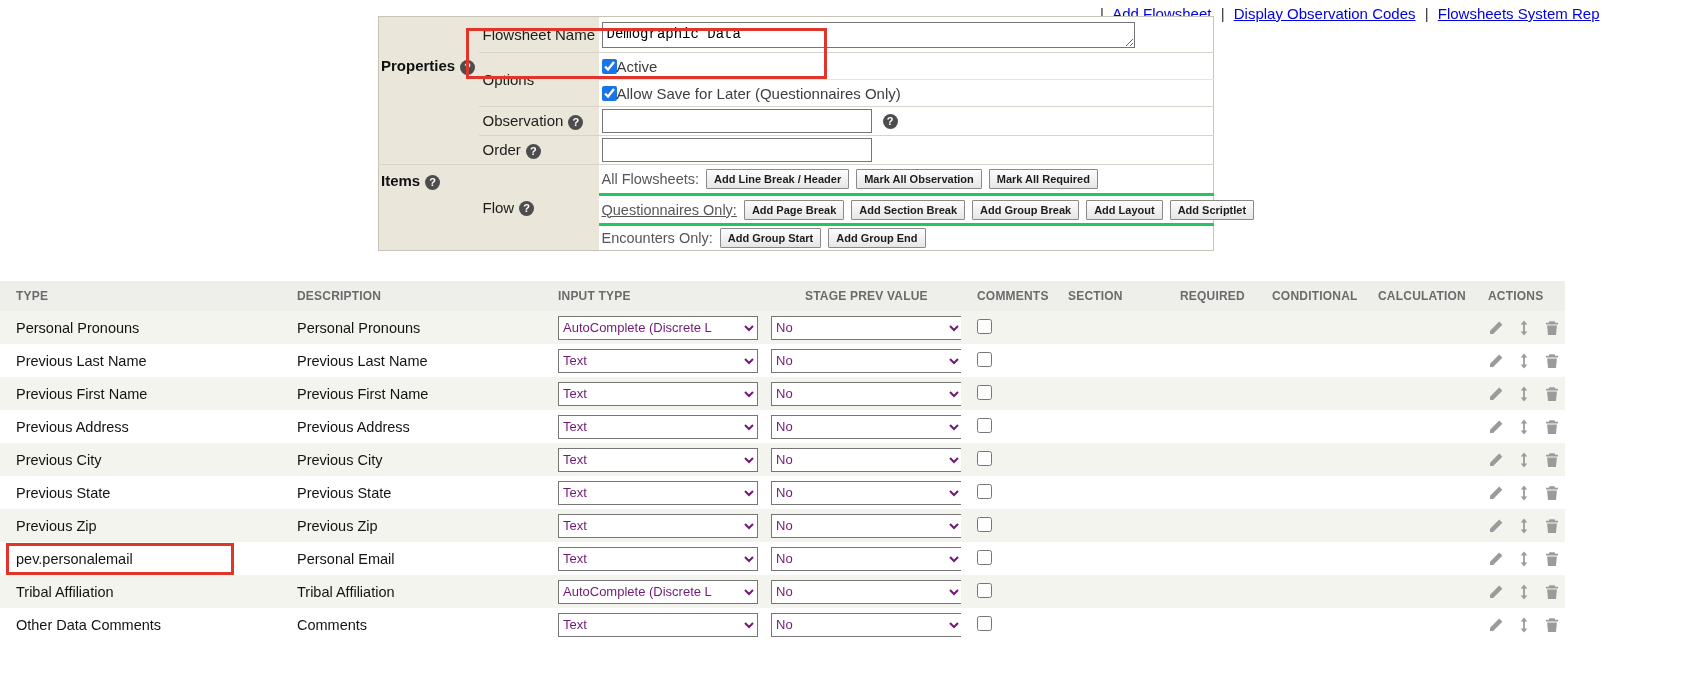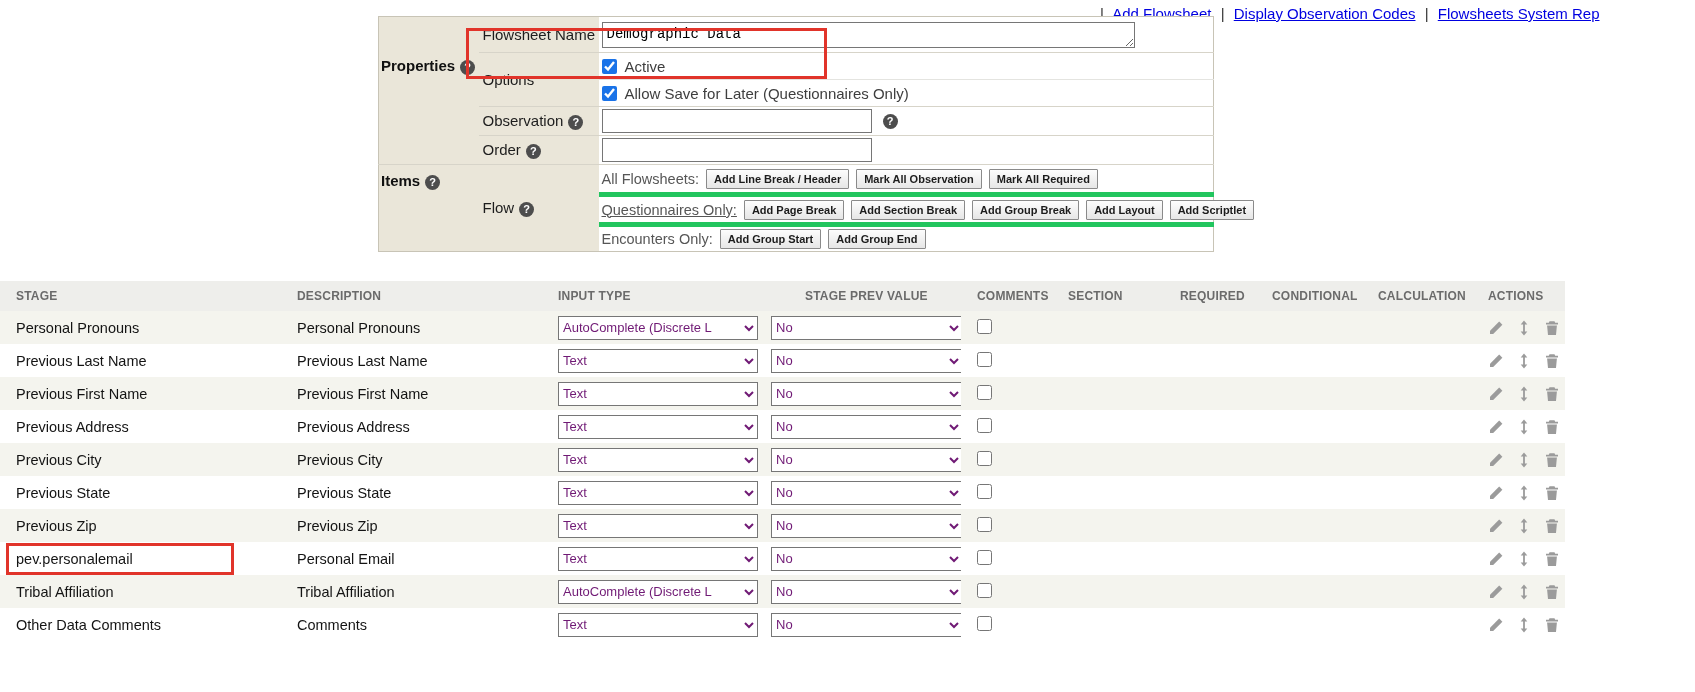--- a/index.html
+++ b/index.html
@@ -17,34 +17,34 @@
   
   .form-wrap { position:absolute; left:378px; top:16px; width:836px; }
   .form-title { color:#447614; font-weight:bold; font-size:17px; margin:0 0 2px 0; }
   table.form-table { border-collapse:collapse; width:836px; background:#fff; border:1px solid #c8c4b6; table-layout:fixed; }
   td.c1 { width:100px; background:#eae6d9; vertical-align:top; font-weight:bold; font-size:15px; padding:40px 2px 0 2px; }
   td.c1.items { padding-top:7px; }
   td.c2 { width:120px; background:#eae6d9; font-size:15px; color:#1d1d1d; padding:2px 2px 2px 4px; }
   td.c3 { background:#fff; padding:2px 4px 2px 3px; font-size:14.5px; }
   .bb { border-bottom:1px solid #d7d4c9; }
   .bb-light { border-bottom:1px solid #e4e4e0; }
-  .flowrow { border-bottom:5px solid #22c55e; }
+  .flowrow { border-bottom:3px solid #22c55e; }
   tr:last-child .flowrow { border-bottom:none; }
   .r1{height:36px}.r2{height:27px}.r3{height:27px}.r4{height:29px}.r5{height:28px}.r6{height:30px}.r7{height:30px}.r8{height:26px}
 
   .qicon { display:inline-block; vertical-align:middle; width:15px; height:15px; border-radius:50%;
            background:#4d4d4d; color:#fff; font-size:11px; line-height:15px; text-align:center;
            font-weight:bold; margin-left:5px; cursor:pointer; }
   .qicon::after { content:"?"; }
 
   textarea.fs-name { width:533px; height:26px; resize:both; border:1px solid #767676; background:#fff;
     font-family:"Liberation Mono", monospace; font-size:14px; padding:3px 4px; overflow:hidden; display:block; }
   input.txt { width:270px; height:24px; border:1px solid #767676; background:#fff; font-size:13.5px; padding:0 4px; vertical-align:middle; }
 
-  .opt-line { display:flex; align-items:center; gap:8px; font-size:15px; color:#3e3e3e; cursor:default; }
+  .opt-line { display:flex; align-items:center; font-size:15px; color:#3e3e3e; cursor:default; }
   input[type="checkbox"] { width:15px; height:15px; accent-color:#1a73e8; margin:0; cursor:pointer; }
 
   .flow-line { display:flex; align-items:center; gap:7px; }
   .flow-label { color:#565656; font-size:14.5px; white-space:nowrap; }
   .flow-label.underline { text-decoration:underline; }
   .btn { font-family:"Liberation Sans", sans-serif; font-size:11px; font-weight:bold; color:#1c1c1c;
          background:linear-gradient(#fdfdfd,#e6e6e6); border:1px solid #8a8a8a; border-radius:1px;
          padding:3px 7px; cursor:pointer; white-space:nowrap; }
 
   
@@ -180,21 +180,21 @@
       <col style="width:195px">
       <col style="width:91px">
     <col style="width:112px">
       <col style="width:92px">
       <col style="width:106px">
       <col style="width:110px">
       <col style="width:93px">
   </colgroup>
   <thead>
     <tr>
-      <th>STAGE</th>
+      <th>TYPE</th>
       <th>DESCRIPTION</th>
       <th>INPUT TYPE</th>
       <th class="th-stage">STAGE PREV VALUE</th>
       <th>COMMENTS</th>
       <th>SECTION</th>
       <th>REQUIRED</th>
       <th>CONDITIONAL</th>
       <th>CALCULATION</th>
       <th>ACTIONS</th>
     </tr>

